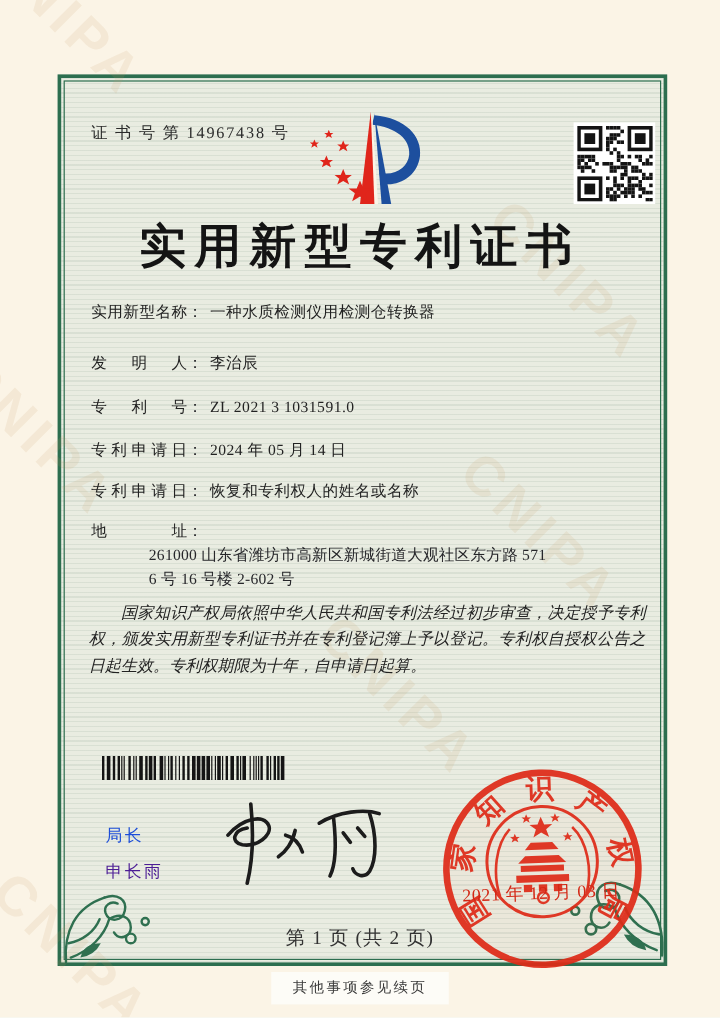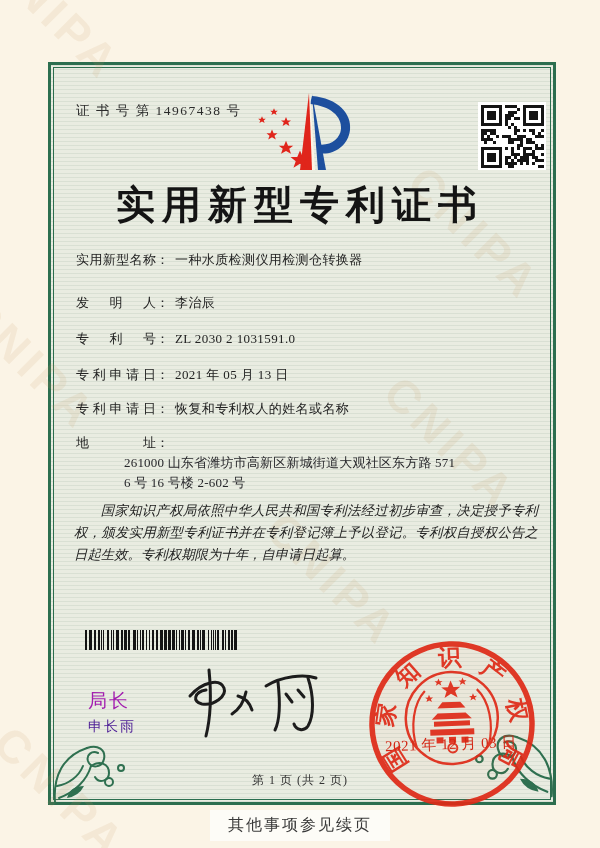--- a/index.html
+++ b/index.html
@@ -43,36 +43,36 @@
   .fcolon{display:inline-block; margin-right:6px; vertical-align:top;}
   .fvalue{letter-spacing:.4px; color:#222;}
   .addr-lines{display:inline-block; vertical-align:top; letter-spacing:.2px; max-width:360px;margin-left:48px;}
   .grant2{position:absolute; left:229px; top:0;}
   .paras{
     left:74px; top:500px; width:464px; font-size:13.4px; line-height:22px;
     text-align:justify; color:#222;font-style:italic;
   }
   .paras p{margin:0; text-indent:2em;}
   .barcode{left:85px; top:630px;}
-  .dir-title{left:88px; top:688px; font-size:19px; letter-spacing:2px; color:#a21caf;}
+  .dir-title{left:88px; top:688px; font-size:14px; letter-spacing:2px; color:#1d4ed8;}
   .dir-name{left:88px; top:718px; font-size:14px; letter-spacing:2px; color:#4c1d95;}
   .signature{left:162px; top:662px;}
   .seal{left:360px; top:634px; z-index:5;}
   .seal-date{
     left:356px; top:735px; width:190px; text-align:center; z-index:6;
     color:#d32715; font-size:15px; letter-spacing:.5px; font-weight:500;
     transform:rotate(-2deg);
   }
-  .page-indicator{left:0; right:0; top:772px; text-align:center; font-size:12px; letter-spacing:1px; color:#333;}
+  .page-indicator{left:0; right:0; top:772px; text-align:center; font-size:16px; letter-spacing:1px; color:#333;}
   .cont-note{
     left:0; right:0; top:810px; text-align:center;
   }
   .cont-note span{
     display:inline-block; background:#fdfcf7; padding:5px 18px;
-    font-size:16px; letter-spacing:2px; color:#3a3a3a;
+    font-size:12px; letter-spacing:2px; color:#3a3a3a;
   }
   .ornament{z-index:2;}
 </style>
 </head>
 <body>
 
 <div class="page">
 
   <div class="frame"></div>
 
@@ -267,24 +267,24 @@
 
     <div class="abs title">实用新型专利证书</div>
 
     <div class="abs frow" style="top:250px;">
       <span class="flabel">实用新型名称</span><span class="fcolon">：</span><span class="fvalue">一种水质检测仪用检测仓转换器</span>
     </div>
     <div class="abs frow" style="top:293px;">
       <span class="flabel">发明人</span><span class="fcolon">：</span><span class="fvalue">李治辰</span>
     </div>
     <div class="abs frow" style="top:329px;">
-      <span class="flabel">专利号</span><span class="fcolon">：</span><span class="fvalue">ZL 2030 2 1031591.0</span>
+      <span class="flabel">专利号</span><span class="fcolon">：</span><span class="fvalue">ZL 2021 3 1031591.0</span>
     </div>
     <div class="abs frow" style="top:365px;">
-      <span class="flabel">专利申请日</span><span class="fcolon">：</span><span class="fvalue">2021 年 05 月 13 日</span>
+      <span class="flabel">专利申请日</span><span class="fcolon">：</span><span class="fvalue">2024 年 05 月 14 日</span>
     </div>
     <div class="abs frow" style="top:399px;">
       <span class="flabel">专利申请日</span><span class="fcolon">：</span><span class="fvalue">恢复和专利权人的姓名或名称</span>
     </div>
     <div class="abs frow" style="top:433px;">
       <span class="flabel">地址</span><span class="fcolon">：</span><span class="addr-lines"><span>261000 山东省潍坊市高新区新城街道大观社区东方路 571</span><br><span>6 号 16 号楼 2-602 号</span></span>
     </div>
 
     <div class="abs paras">
       <p>国家知识产权局依照中华人民共和国专利法经过初步审查，决定授予专利权，颁发实用新型专利证书并在专利登记簿上予以登记。专利权自授权公告之日起生效。专利权期限为十年，自申请日起算。</p>

